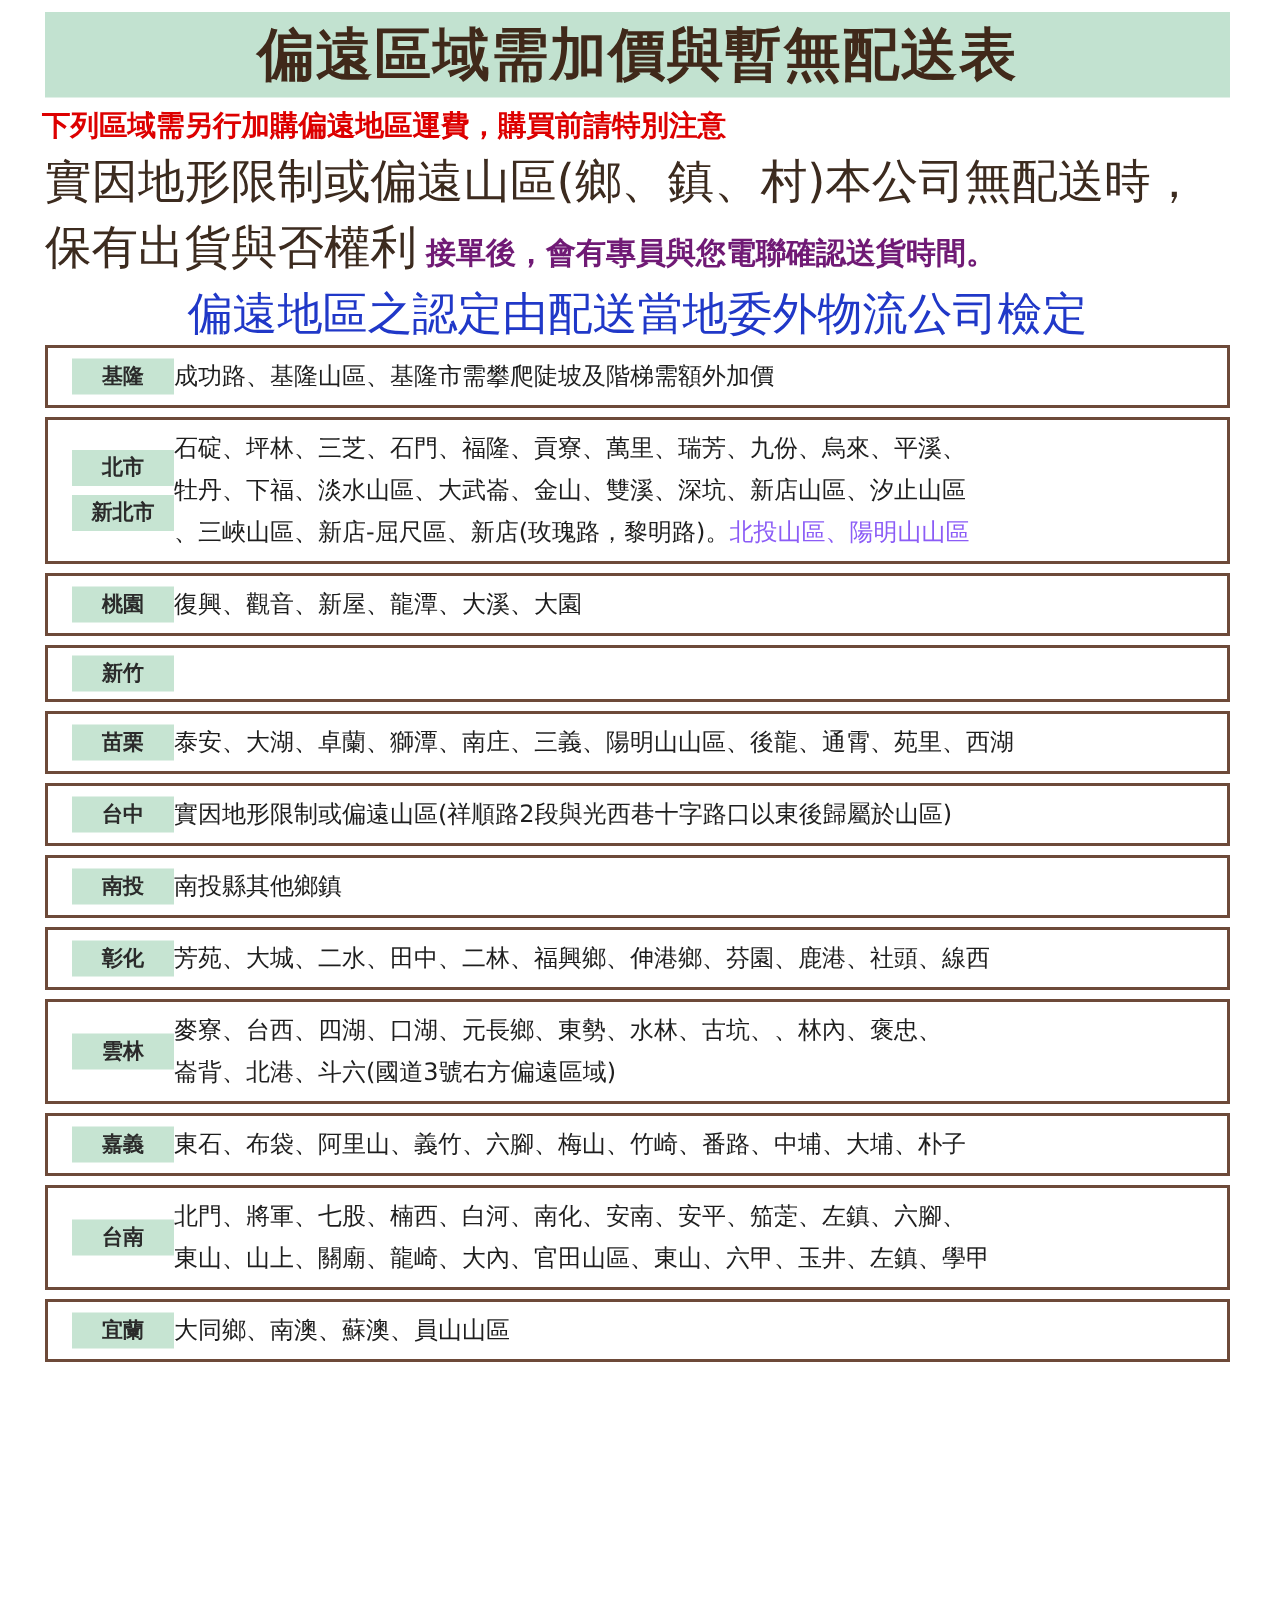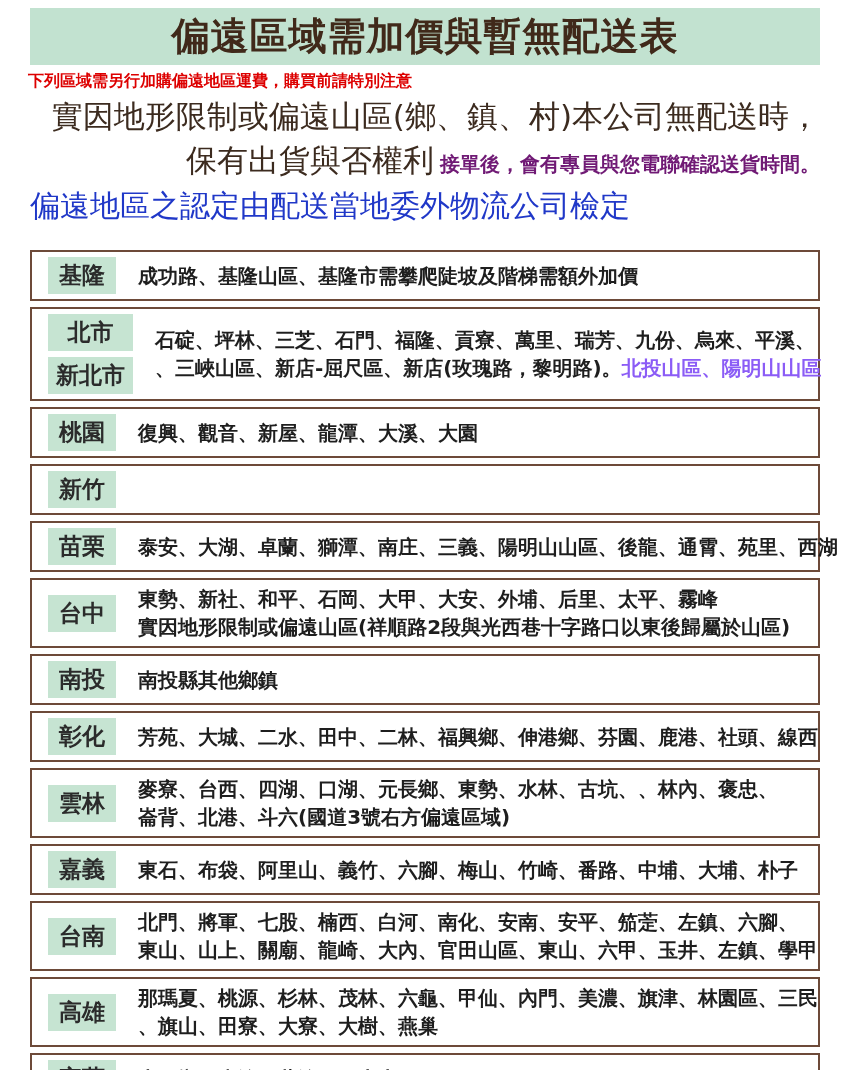--- a/index.html
+++ b/index.html
@@ -8,40 +8,40 @@
     padding:8px 30px 0 30px;background:#fff;overflow:hidden;
     font-family:"DejaVu Sans",sans-serif;
   }
   .title-band{
     background:#c2e2d0;height:57px;display:flex;align-items:center;justify-content:center;
   }
   .title-band h1{
     margin:12px;font-size:38px;font-weight:bold;color:#40291a;letter-spacing:1px;
   }
   .notice-red{
-    font-family:Liberation Sans, sans-serif;font-weight:bold;font-size:16px;color:#dd0000;
+    font-family:Liberation Sans, sans-serif;font-weight:bold;font-size:19px;color:#dd0000;
     margin:6px 0 2px -2px;
   }
-  .intro{color:#3c2b1f;font-size:31px;font-weight:500;line-height:44px;text-align:right;}
+  .intro{color:#3c2b1f;font-size:31px;font-weight:500;line-height:44px;}
   .intro .red-inline{
     font-family:"DejaVu Serif",serif;font-weight:bold;font-size:20px;color:#701a75;
     margin-left:6px;
   }
-  .blue-line{color:#2038c8;font-size:30px;font-weight:500;line-height:40px;margin-bottom:24px;}
+  .blue-line{color:#2038c8;font-size:30px;font-weight:500;line-height:40px;margin-bottom:0;text-align:center;}
   .rows{display:flex;flex-direction:column;gap:6px;}
   .row{
     border:2px solid #6d4a39;background:#fff;display:flex;align-items:center;
     padding:5px 8px 5px 16px;min-height:34px;box-sizing:border-box;
   }
   .labels{display:flex;flex-direction:column;gap:6px;flex:0 0 auto;}
   .label{
-    background:#c6e4d2;color:#2b2b2b;font-size:23px;font-weight:600;
+    background:#c6e4d2;color:#2b2b2b;font-size:14px;font-weight:600;
     padding:3px 8px;min-width:52px;text-align:center;white-space:nowrap;
   }
-  .content{margin-left:22px;font-size:20px;font-weight:700;color:#1e1e1e;line-height:28px;}
+  .content{font-size:16px;font-weight:400;color:#1e1e1e;line-height:28px;}
   .content .line{white-space:nowrap;}
   .gray-text{color:#8b5cf6;}
 </style>
 </head>
 <body>
 
 <div class="page">
 
   <div class="title-band">
     <h1>偏遠區域需加價與暫無配送表</h1>
@@ -67,20 +67,21 @@
         </div>
     </div>
 
     <div class="row">
       <div class="labels">
         <div class="label">北市</div>
         <div class="label">新北市</div>
       </div>
       <div class="content">
         <div class="line">石碇、坪林、三芝、石門、福隆、貢寮、萬里、瑞芳、九份、烏來、平溪、</div>
+        <div class="line">牡丹、下福、淡水山區、大武崙、金山、雙溪、深坑、新店山區、汐止山區</div>
         <div class="line">
           <span>、三峽山區、新店-屈尺區、新店(玫瑰路，黎明路)。</span><span class="gray-text">北投山區、陽明山山區</span>
         </div>
       </div>
     </div>
 
     <div class="row">
       <div class="labels">
           <div class="label">桃園</div>
         </div>
@@ -102,21 +103,20 @@
       <div class="content">
           <div class="line">泰安、大湖、卓蘭、獅潭、南庄、三義、陽明山山區、後龍、通霄、苑里、西湖</div>
         </div>
     </div>
 
     <div class="row">
       <div class="labels">
           <div class="label">台中</div>
         </div>
       <div class="content">
-        <div class="line">東勢、新社、和平、石岡、大甲、大安、外埔、后里、太平、霧峰</div>
         <div class="line">實因地形限制或偏遠山區(祥順路2段與光西巷十字路口以東後歸屬於山區)</div>
       </div>
     </div>
 
     <div class="row">
       <div class="labels">
           <div class="label">南投</div>
         </div>
       <div class="content">
           <div class="line">南投縣其他鄉鎮</div>
@@ -154,29 +154,20 @@
     <div class="row">
       <div class="labels">
           <div class="label">台南</div>
         </div>
       <div class="content">
         <div class="line">北門、將軍、七股、楠西、白河、南化、安南、安平、笳萣、左鎮、六腳、</div>
         <div class="line">東山、山上、關廟、龍崎、大內、官田山區、東山、六甲、玉井、左鎮、學甲</div>
       </div>
     </div>
 
-    <div class="row">
-      <div class="labels">
-          <div class="label">高雄</div>
-        </div>
-      <div class="content">
-        <div class="line">那瑪夏、桃源、杉林、茂林、六龜、甲仙、內門、美濃、旗津、林園區、三民</div>
-        <div class="line">、旗山、田寮、大寮、大樹、燕巢</div>
-      </div>
-    </div>
 
     <div class="row">
       <div class="labels">
           <div class="label">宜蘭</div>
         </div>
       <div class="content">
           <div class="line">大同鄉、南澳、蘇澳、員山山區</div>
         </div>
     </div>
 

